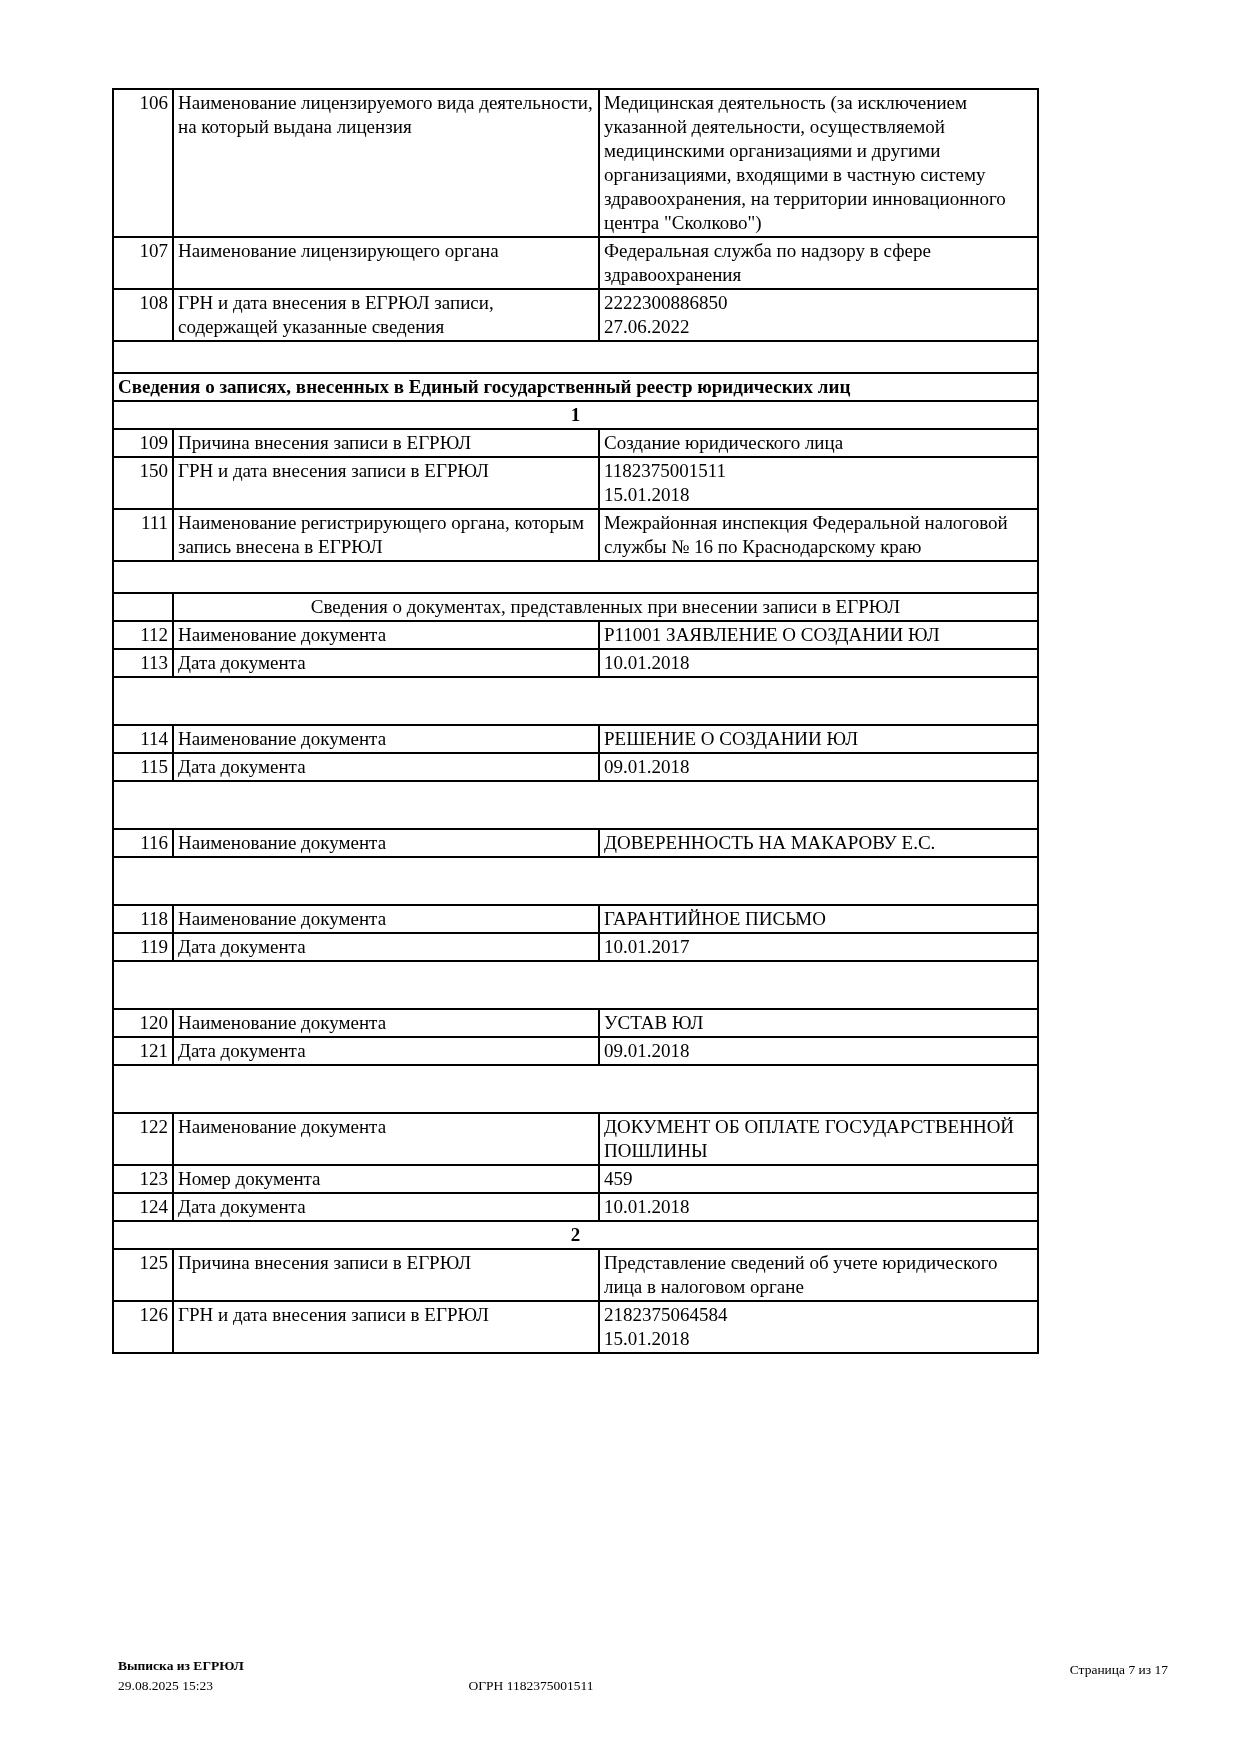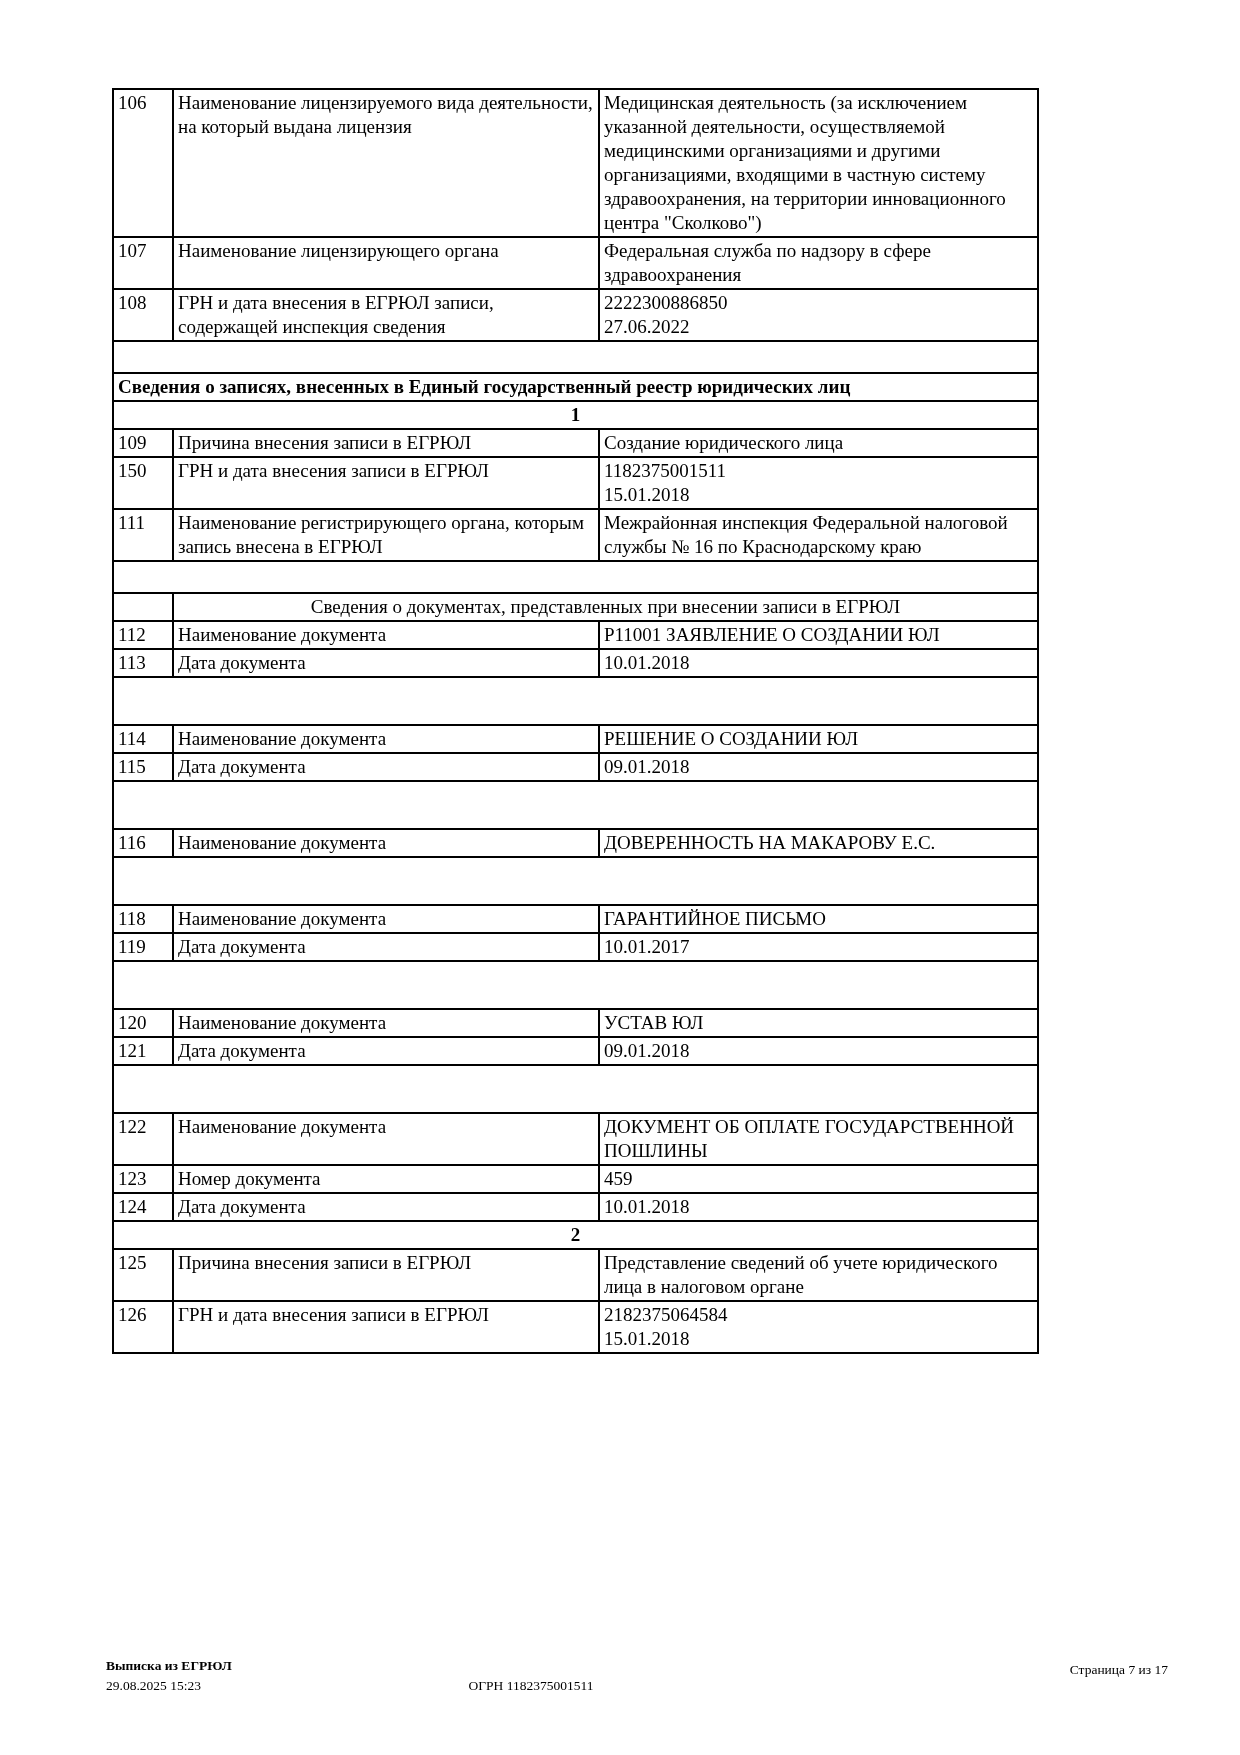--- a/index.html
+++ b/index.html
@@ -25,21 +25,21 @@
   }
   table.egrul td {
     border: 2px solid #000000;
     font-size: 19px;
     line-height: 24px;
     vertical-align: top;
     padding: 1px 4px;
     word-wrap: break-word;
   }
   td.num {
-    text-align: left;
+    text-align: right;
     padding: 1px 2px;
   }
   tr.spacer td { height: 30px; padding: 0; }
   tr.spacer-doc td { height: 46px; padding: 0; }
   td.section-header {
     font-weight: bold;
   }
   td.seq {
     font-weight: bold;
     text-align: center;
@@ -48,21 +48,21 @@
   .footer {
     position: absolute;
     left: 0;
     top: 1656px;
     width: 1240px;
     font-size: 13.5px;
     line-height: 20px;
   }
   .footer .left {
     position: absolute;
-    left: 106px;
+    left: 118px;
     top: 0;
   }
   .footer .left .doc-type { font-weight: bold; }
   .footer .center {
     position: absolute;
     left: 0;
     top: 20px;
     width: 1062px;
     text-align: center;
   }
@@ -88,21 +88,21 @@
           <td class="label">Наименование лицензируемого вида деятельности, на который выдана лицензия</td>
           <td class="value">Медицинская деятельность (за исключением указанной деятельности, осуществляемой медицинскими организациями и другими организациями, входящими в частную систему здравоохранения, на территории инновационного центра "Сколково")</td>
         </tr>
         <tr>
           <td class="num">107</td>
           <td class="label">Наименование лицензирующего органа</td>
           <td class="value">Федеральная служба по надзору в сфере здравоохранения</td>
         </tr>
         <tr>
           <td class="num">108</td>
-          <td class="label">ГРН и дата внесения в ЕГРЮЛ записи, содержащей инспекция сведения</td>
+          <td class="label">ГРН и дата внесения в ЕГРЮЛ записи, содержащей указанные сведения</td>
           <td class="value">
             <div class="value-line">2222300886850</div>
             <div class="value-line">27.06.2022</div>
           </td>
         </tr>
         <tr class="spacer">
           <td colspan="3"></td>
         </tr>
         <tr>
           <td class="section-header" colspan="3">Сведения о записях, внесенных в Единый государственный реестр юридических лиц</td>

